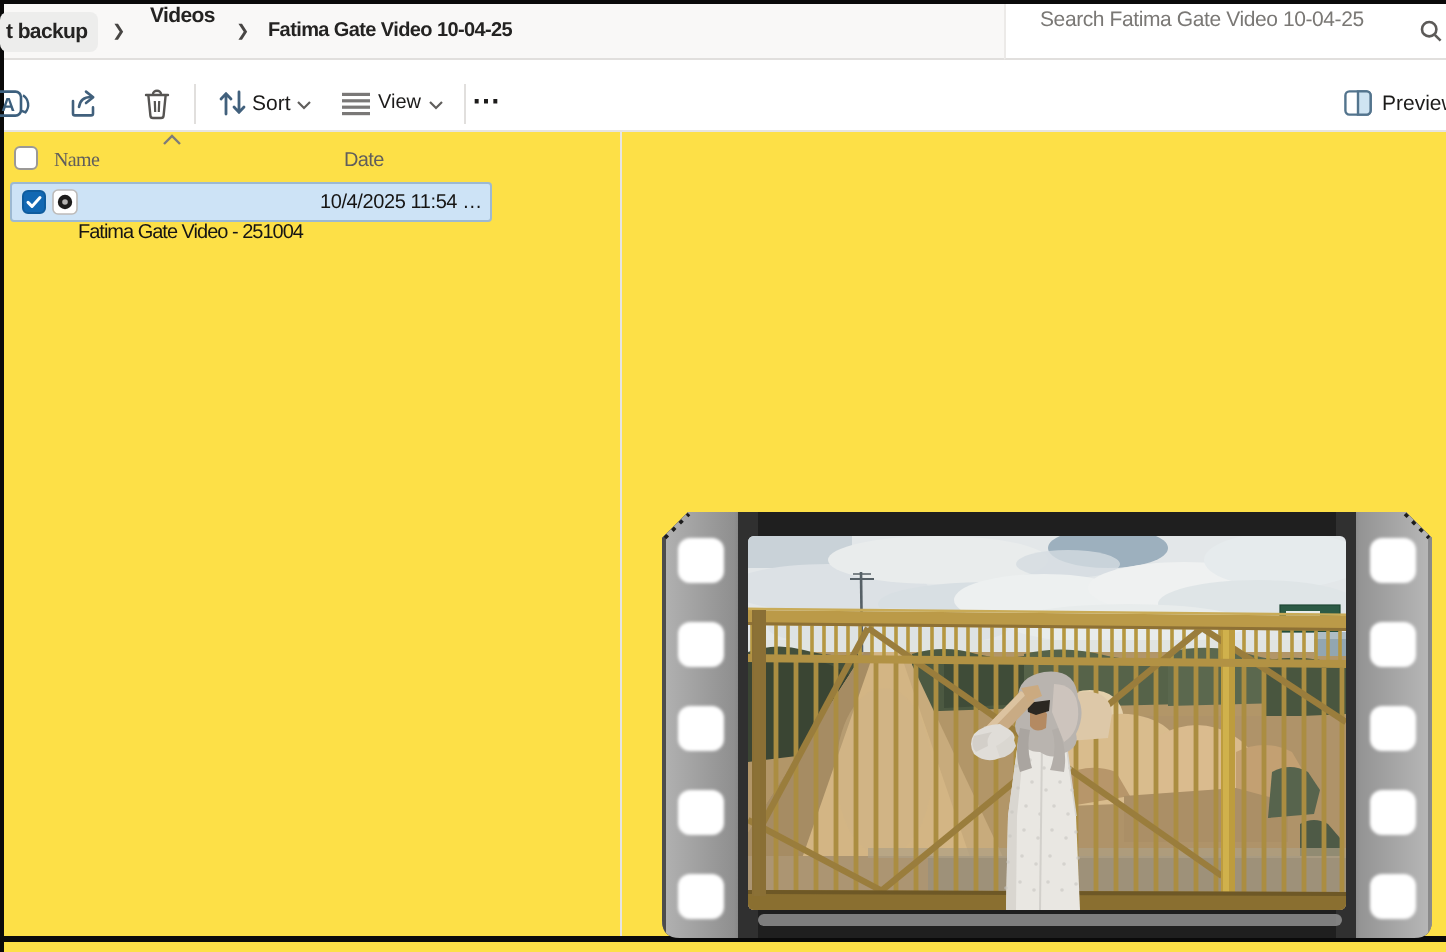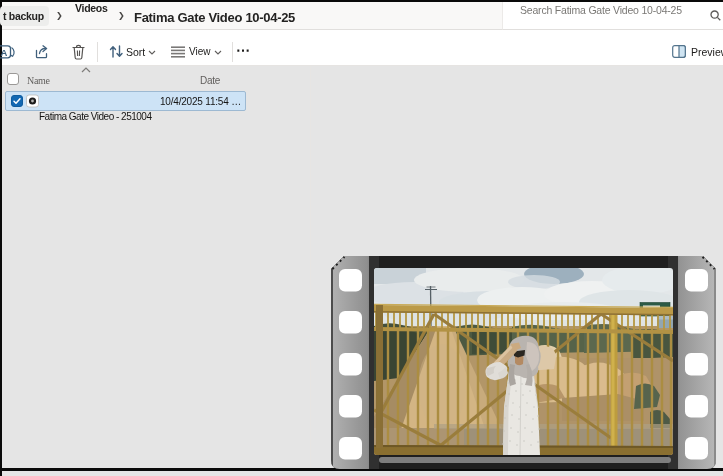--- a/index.html
+++ b/index.html
@@ -1,37 +1,37 @@
 <!DOCTYPE html>
 <html><head>
 <meta charset="utf-8">
 <style>
   * { margin:0; padding:0; box-sizing:border-box; }
   html,body { width:723px; height:476px; background:#fff; overflow:hidden;
     font-family:"Liberation Sans", sans-serif; }
   .abs { position:absolute; }
-  #root { position:relative; width:723px; height:476px; background:#e5e5e5; }
+  #root { position:relative; width:723px; height:476px; background:#fde047; }
 </style>
 </head>
 <body>
 <div id="root">
 
   <div class="abs" style="left:0;top:0;width:723px;height:2px;background:#0a0a0a"></div>
   <div class="abs" style="left:0;top:0;width:2px;height:476px;background:#0a0a0a"></div>
   <div class="abs" style="left:0;top:468px;width:723px;height:3px;background:#0a0a0a"></div>
 
   <div class="abs" style="left:2px;top:2px;width:500px;height:28px;background:#f9f8f7;border-bottom:1px solid #e1dfdd;"></div>
   <div class="abs" style="left:502px;top:2px;width:221px;height:28px;background:#ffffff;border-bottom:1px solid #e1dfdd;border-left:1px solid #eceae8;"></div>
 
   <div class="abs" style="left:0;top:6px;width:49px;height:20px;background:#ededec;border-radius:4px;"></div>
   <div class="abs" style="left:3px;top:10px;font-size:10.5px;font-weight:bold;letter-spacing:-0.3px;color:#242322;">t backup</div>
   <div class="abs" style="left:56px;top:11px;font-size:8px;color:#484644;">❯</div>
   <div class="abs" style="left:75px;top:2px;font-size:10.5px;font-weight:bold;letter-spacing:-0.3px;color:#242322;">Videos</div>
   <div class="abs" style="left:118px;top:11px;font-size:8px;color:#484644;">❯</div>
-  <div class="abs" style="left:134px;top:10px;font-size:13px;font-weight:bold;letter-spacing:-0.3px;color:#242322;">Fatima Gate Video 10-04-25</div>
+  <div class="abs" style="left:134px;top:10px;font-size:10px;font-weight:bold;letter-spacing:-0.3px;color:#242322;">Fatima Gate Video 10-04-25</div>
 
   <div class="abs" style="left:520px;top:4px;font-size:10.5px;letter-spacing:-0.2px;color:#7a7875;">Search Fatima Gate Video 10-04-25</div>
   <svg class="abs" style="left:710px;top:10px" width="11" height="11" viewBox="0 0 11 11">
     <circle cx="4.6" cy="4.6" r="3.6" fill="none" stroke="#5c5a58" stroke-width="1.3"></circle>
     <line x1="7.4" y1="7.4" x2="10.3" y2="10.3" stroke="#5c5a58" stroke-width="1.3"></line>
   </svg>
 
   <div class="abs" style="left:2px;top:30px;width:721px;height:36px;background:#ffffff;border-bottom:1px solid #e6e4e2;"></div>
 
   <svg class="abs" style="left:0px;top:45px" width="16" height="14" viewBox="0 0 16 14">
@@ -86,21 +86,21 @@
   <div class="abs" style="left:691px;top:46px;font-size:10.5px;color:#1c1b1a;">Preview</div>
 
   <div class="abs" style="left:310px;top:66px;width:1px;height:402px;background:#e7e5e3;"></div>
 
   <svg class="abs" style="left:81px;top:67px" width="10" height="6" viewBox="0 0 10 6">
     <path d="M1 5 L5 1 L9 5" fill="none" stroke="#7e7c7a" stroke-width="1.2"></path>
   </svg>
 
   <div class="abs" style="left:7px;top:73px;width:12px;height:12px;border:1px solid #9b9997;border-radius:3px;background:#fff;"></div>
   <div class="abs" style="left:27px;top:75px;font-size:10px;letter-spacing:-0.3px;color:#605e5c;font-family:Liberation Serif, serif;">Name</div>
-  <div class="abs" style="left:172px;top:75px;font-size:10px;letter-spacing:-0.3px;color:#605e5c;margin-left:28px;">Date</div>
+  <div class="abs" style="left:172px;top:75px;font-size:10px;letter-spacing:-0.3px;color:#605e5c;">Date</div>
 
   <div class="abs" style="left:5px;top:91px;width:241px;height:20px;background:#cde3f6;border:1px solid #9db9d2;border-radius:2px;"></div>
   <svg class="abs" style="left:11px;top:95px" width="12" height="12" viewBox="0 0 12 12">
     <rect x="0.5" y="0.5" width="11" height="11" rx="2.5" fill="#1268b3" stroke="#0f5c9e"></rect>
     <path d="M3 6.2 L5 8.2 L9 3.8" fill="none" stroke="#fff" stroke-width="1.5" stroke-linecap="round" stroke-linejoin="round"></path>
   </svg>
   <svg class="abs" style="left:26px;top:94px" width="13" height="14" viewBox="0 0 13 14">
     <rect x="0.5" y="1" width="12" height="12" rx="2.5" fill="#fff" stroke="#bdbbb9" stroke-width="0.8"></rect>
     <circle cx="6.5" cy="7" r="3.6" fill="#1d1c1b"></circle>
     <circle cx="6.5" cy="7" r="1.4" fill="#b5b3b1"></circle>

